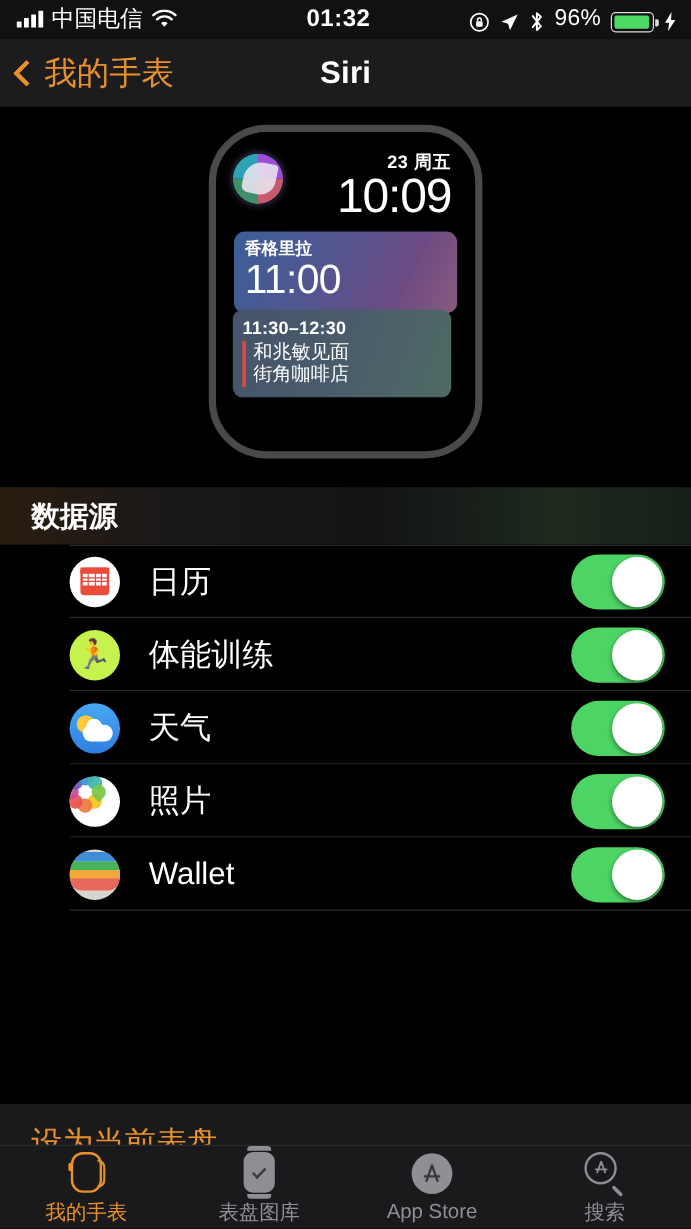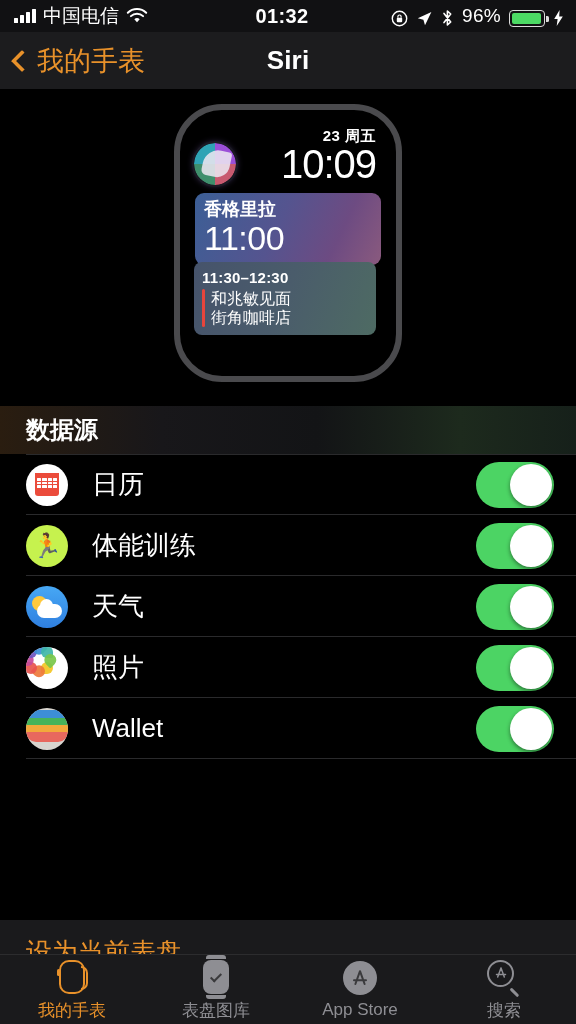--- a/index.html
+++ b/index.html
@@ -47,58 +47,58 @@
 
   
   .preview { position:absolute; top:90px; left:0; width:576px; height:308px; background:#000; }
   .watch {
     position:absolute; left:50%; transform:translateX(-50%); top:14px;
     width:228px; height:278px; border:6px solid #4a4a4d; border-radius:48px;
     background:#000; padding:6px;
   }
   .face { width:100%; height:100%; background:#000; border-radius:38px;
           position:relative; overflow:hidden; }
-  .face-top { display:flex; align-items:flex-end; padding:12px 10px 0 8px;text-decoration:underline; }
+  .face-top { display:flex; align-items:flex-start; padding:12px 10px 0 8px;text-decoration:underline; }
   .siri-orb { width:42px; height:42px; border-radius:50%; position:relative; overflow:hidden;
               background:#14121c; box-shadow:0 0 0 2px #1b1a24, 0 0 7px rgba(150,120,220,.5); flex:none; }
   .siri-orb i { position:absolute; display:block; }
   .s1 { width:50%; height:50%; left:0; top:0; background:#2ea3b5; border-radius:100% 0 0 0; }
   .s2 { width:50%; height:50%; right:0; top:0; background:#9b4fd8; border-radius:0 100% 0 0; }
   .s3 { width:50%; height:50%; right:0; bottom:0; background:#c85a70; border-radius:0 0 100% 0; }
   .s4 { width:50%; height:50%; left:0; bottom:0; background:#3f8f6d; border-radius:0 0 0 100%; }
   .s5 { width:64%; height:64%; left:22%; top:16%; background:rgba(235,230,240,.88);
         border-radius:58% 12% 48% 20%; transform:rotate(12deg); }
   .time-col { margin-left:auto; text-align:right; padding-right:4px; }
   .wdate { color:#fff; font-size:15px; font-weight:700; letter-spacing:.5px; line-height:1; }
   .wtime { color:#fff; font-size:40px; font-weight:400; line-height:1.02; letter-spacing:-1px; margin-top:1px; }
   .card-a {
     margin:8px 9px 0 9px; border-radius:9px; padding:7px 9px 9px 9px;
     background:linear-gradient(115deg,#3c5f96 0%,#55548f 45%,#6d4b82 75%,#8a5a7e 100%);
   }
-  .card-a .ttl { color:#fff; font-size:18px; font-weight:600; line-height:1.1; }
+  .card-a .ttl { color:#fff; font-size:14px; font-weight:600; line-height:1.1; }
   .card-a .big { color:#fff; font-size:34px; font-weight:300; line-height:1.05; letter-spacing:-.5px; margin-top:1px; }
   .card-b {
     margin:-3px 14px 0 8px; border-radius:8px; padding:7px 8px 8px 8px;
     background:linear-gradient(110deg,#46536b 0%,#4a5c6b 50%,#4e6b63 100%);
   }
   .card-b .rng { color:#fff; font-size:15px; font-weight:700; letter-spacing:.2px; line-height:1.15; }
   .ev { display:flex; gap:6px; margin-top:2px; }
   .evbar { width:3px; background:#E8453C; border-radius:1.5px; flex:none; }
   .evtxt { color:#fff; font-size:16px; font-weight:500; line-height:1.2; }
 
   
   .sect {
     position:absolute; top:406px; left:0; width:576px; height:48px;
     background:linear-gradient(90deg,#2a1d10 0%,#18171a 28%,#131416 55%,#1d2a1d 80%,#16201a 100%);
     display:flex; align-items:center;
   }
   .sect span { color:#fff; font-size:24px; font-weight:700; padding-left:26px; }
 
   
-  .list { position:absolute; top:454px; left:0; width:576px; background:#000; }
+  .list { position:absolute; top:454px; left:0; width:576px; background:#000;padding-left:32px; }
   .row { height:61px; display:flex; align-items:center; padding-left:26px; padding-right:22px;
          position:relative; background:#000; cursor:pointer; }
   .row::after { content:""; position:absolute; left:26px; right:0; bottom:0; height:1px; background:#2a2a2c; }
   .row:first-child::before { content:""; position:absolute; left:26px; right:0; top:0; height:1px; background:#2a2a2c; }
   .ico { width:42px; height:42px; border-radius:50%; flex:none; position:relative; overflow:hidden; }
   .rlabel { color:#fff; font-size:26px; font-weight:400; margin-left:24px; }
 
   
   .ic-cal { background:#fff; display:flex; align-items:center; justify-content:center; }
   .ic-cal .g { width:24px; height:23px; background:#EB4B3B; border-radius:3px; position:relative; padding:5px 2px 2px 2px; }

